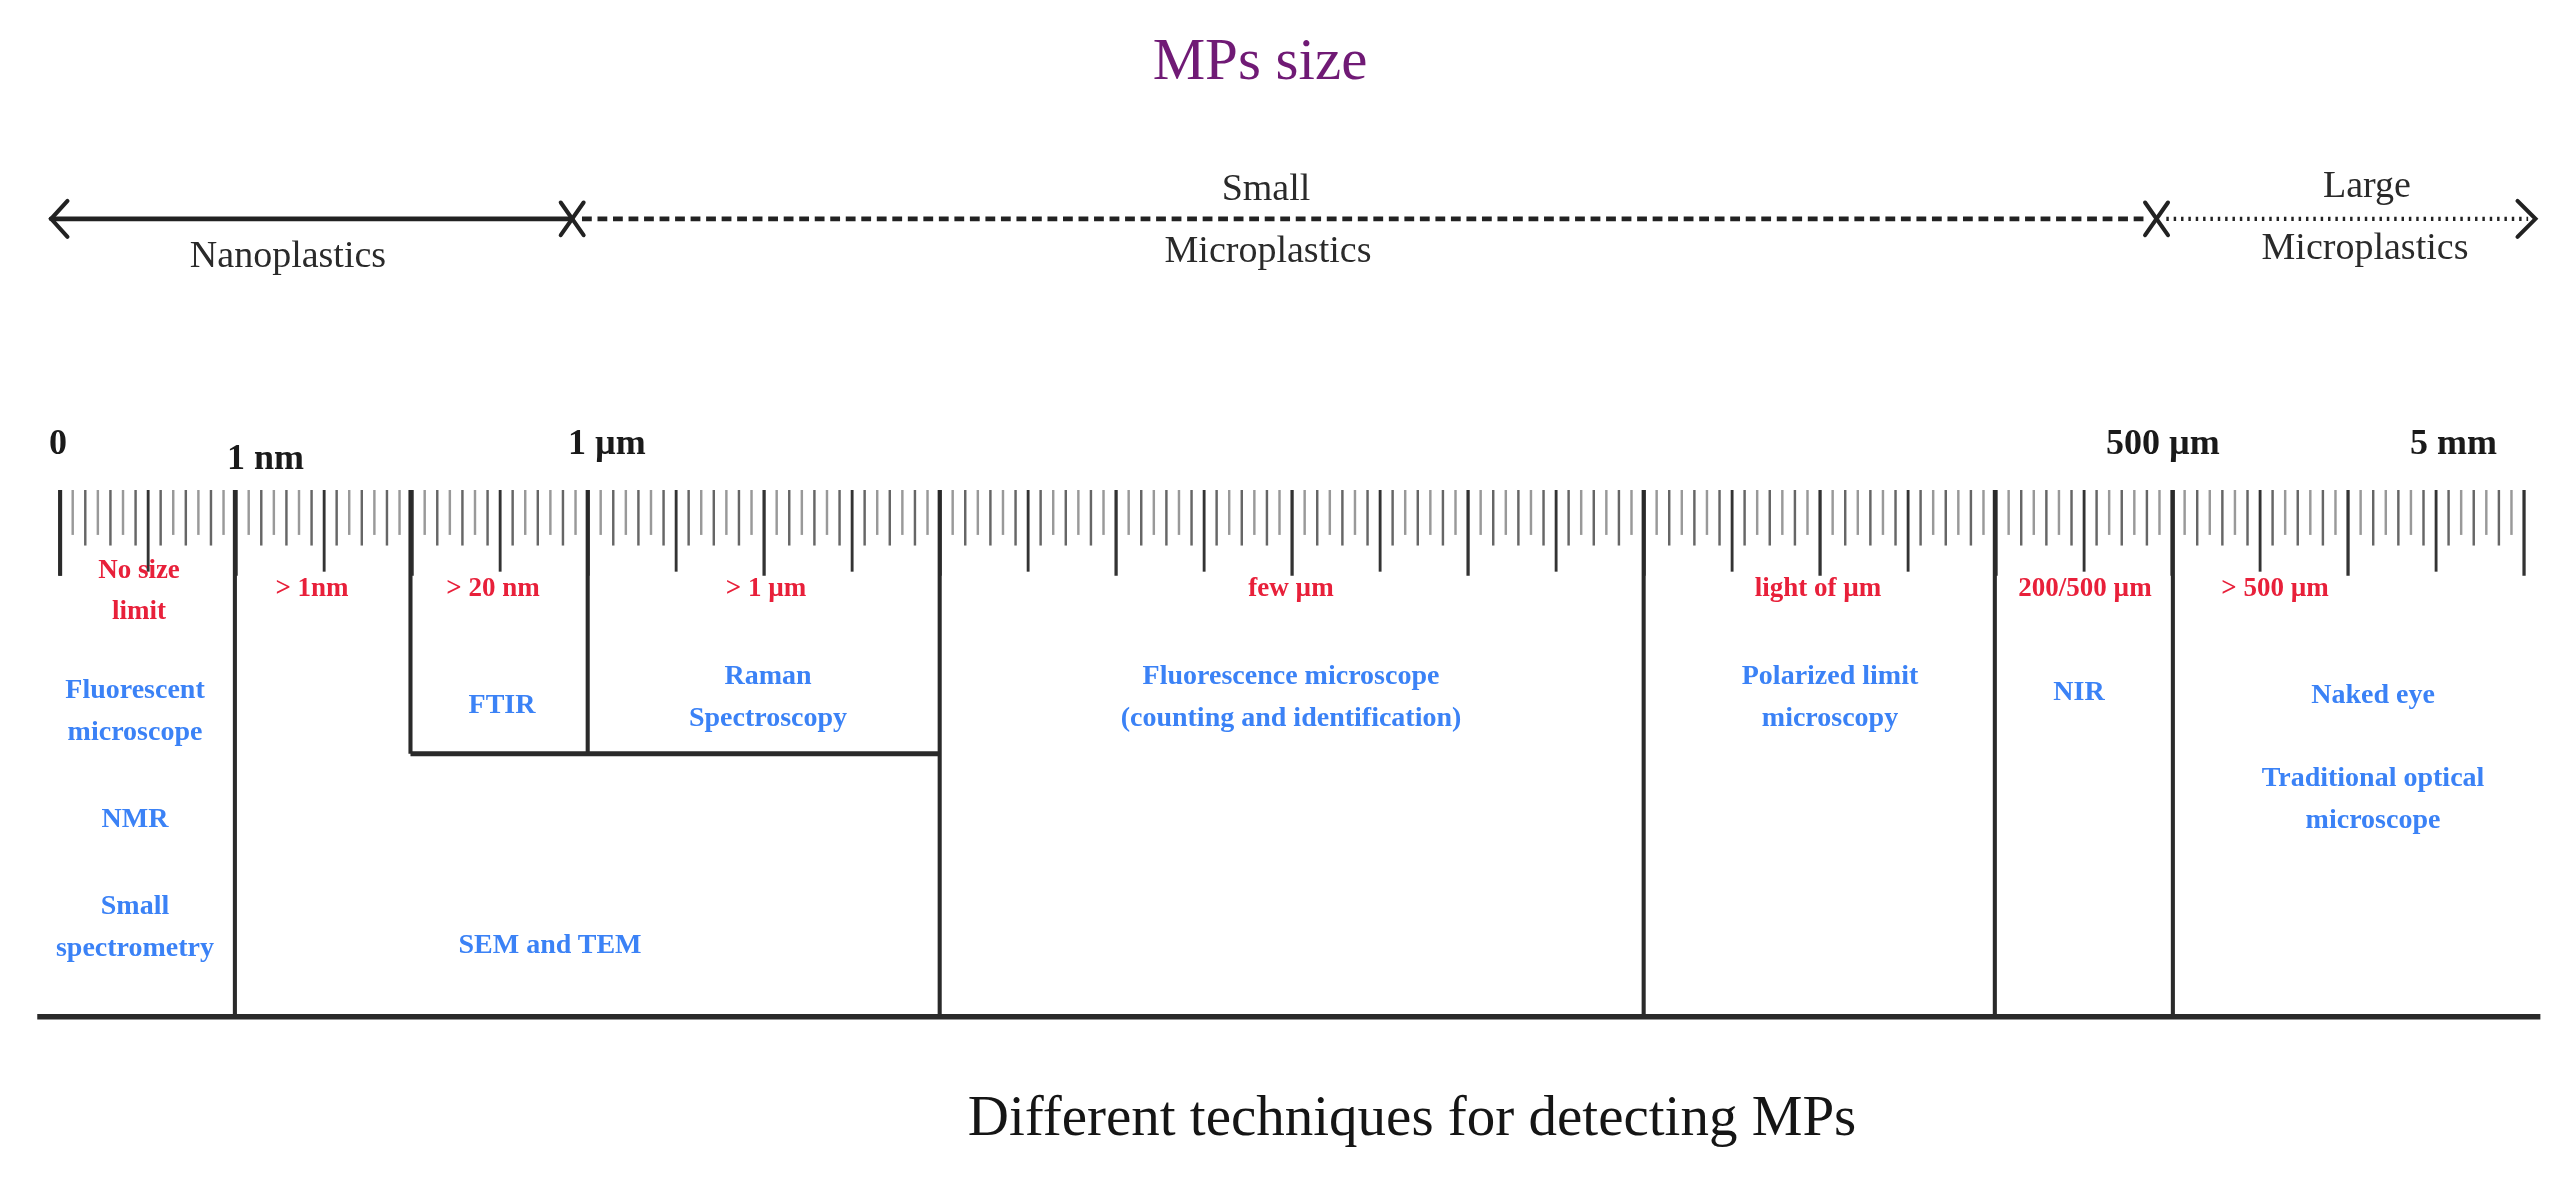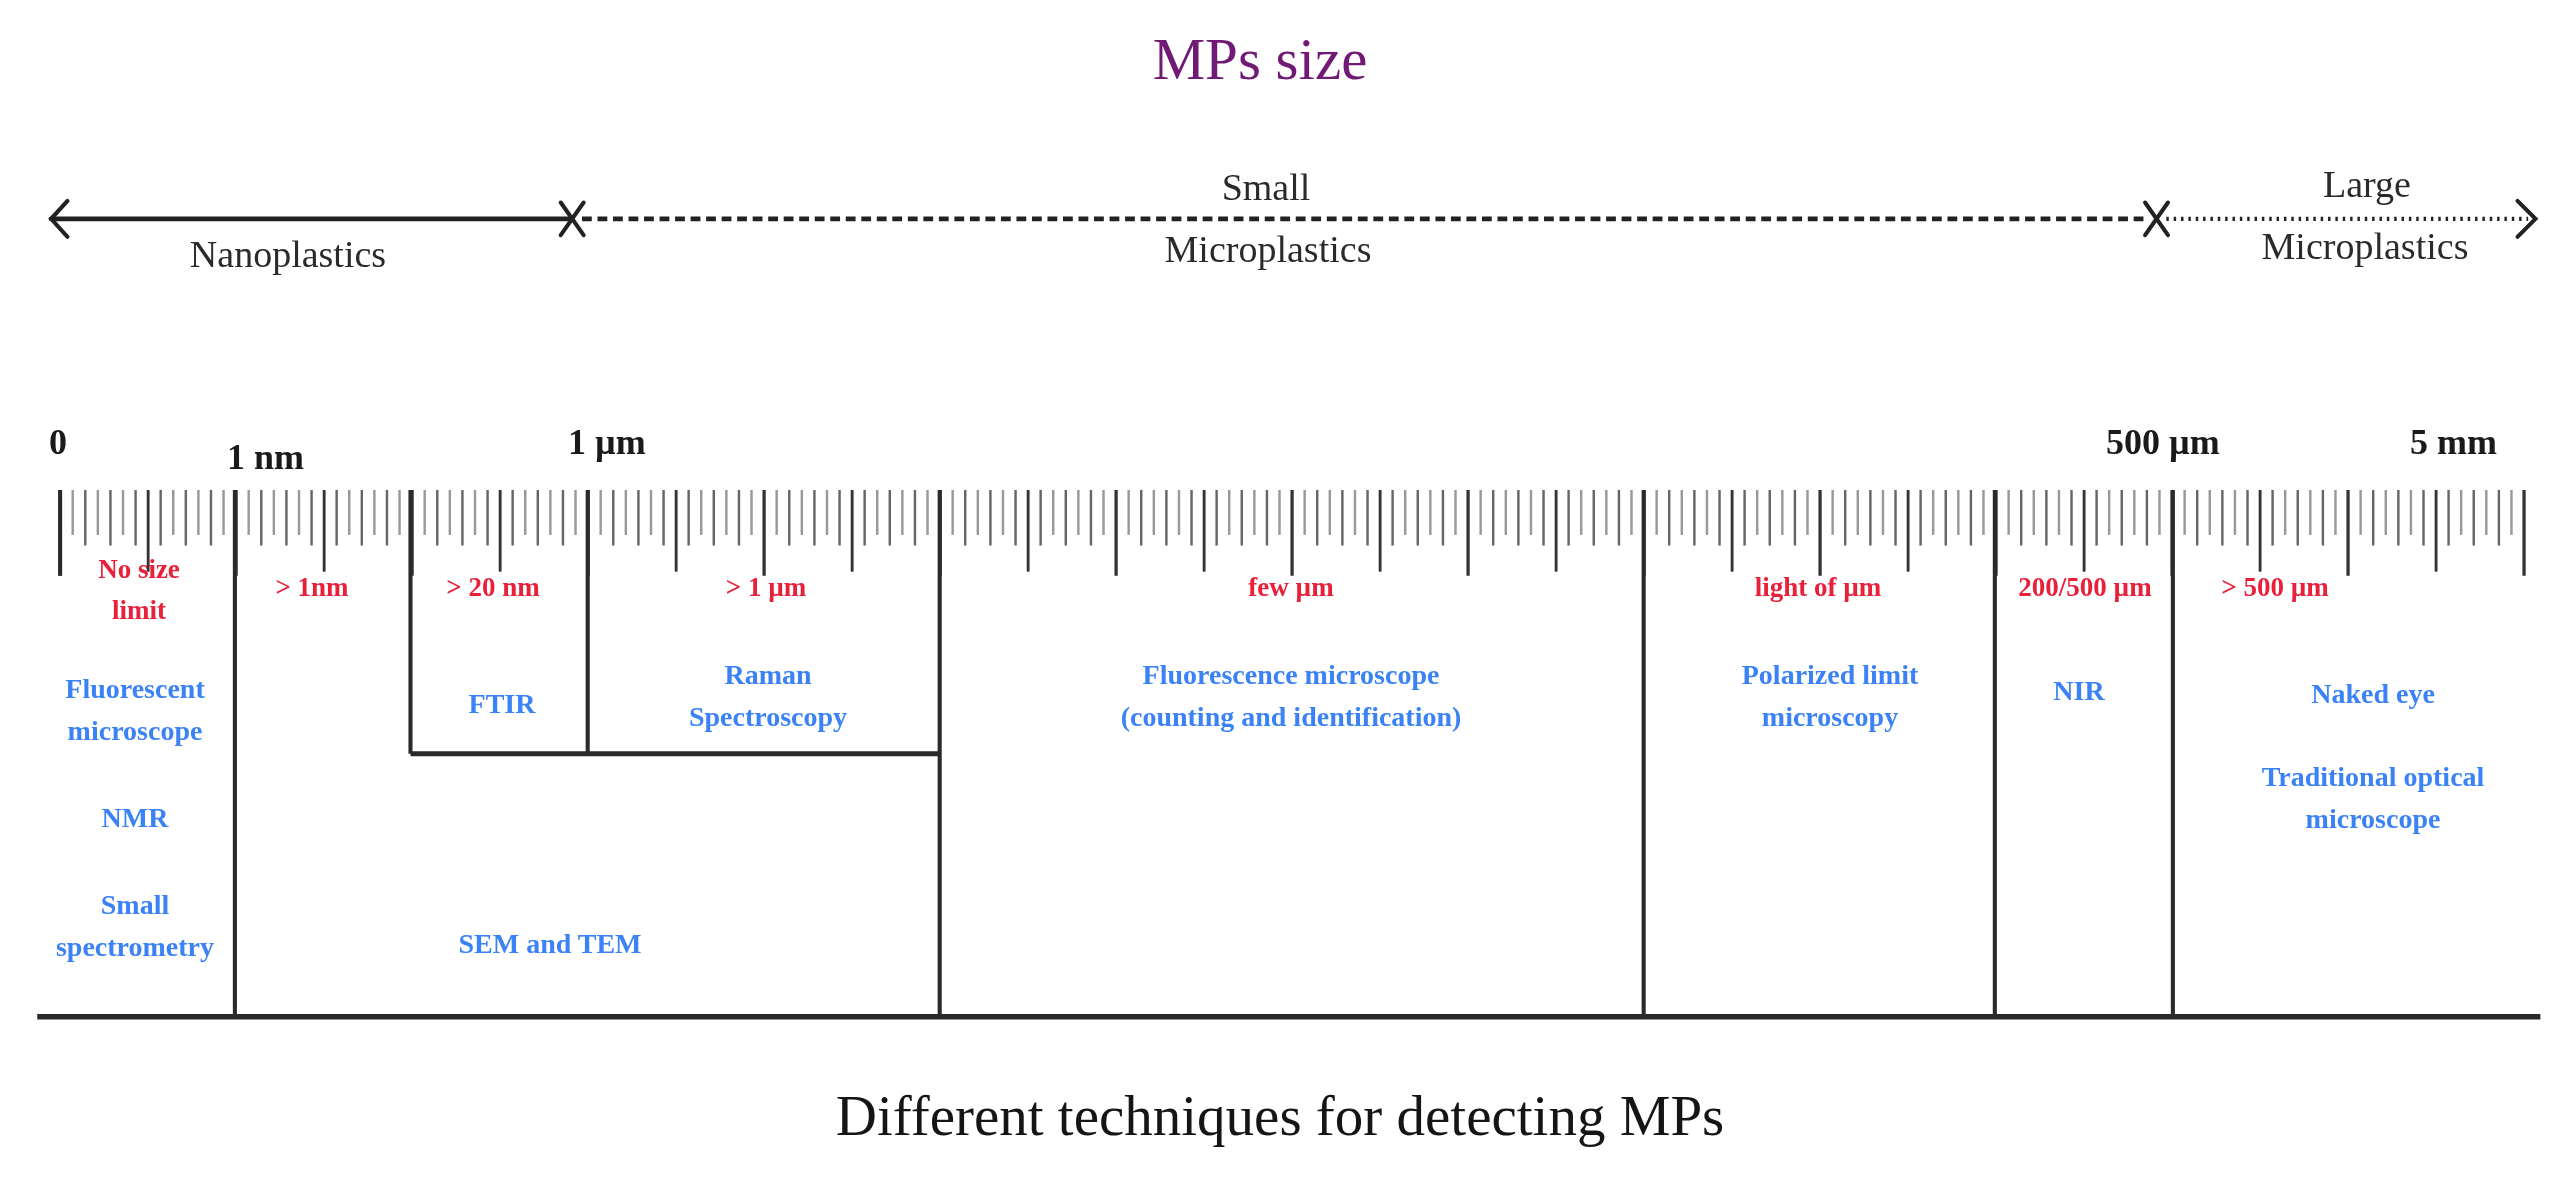--- a/index.html
+++ b/index.html
@@ -286,14 +286,14 @@
 Spectroscopy</div>
 <div class="abs tech" style="left:1291px; top:654px;">Fluorescence microscope
 (counting and identification)</div>
 <div class="abs tech" style="left:1830px; top:654px;">Polarized limit
 microscopy</div>
 <div class="abs tech" style="left:2079px; top:670px;">NIR</div>
 <div class="abs tech" style="left:2373px; top:673px;">Naked eye</div>
 <div class="abs tech" style="left:2373px; top:756px;">Traditional optical
 microscope</div>
 
-<div class="abs caption" style="left:1280px; top:1083px;">Different techniques for detecting MPs</div>
+<div class="abs caption" style="left:1412px; top:1083px;">Different techniques for detecting MPs</div>
 
 
 </body></html>

